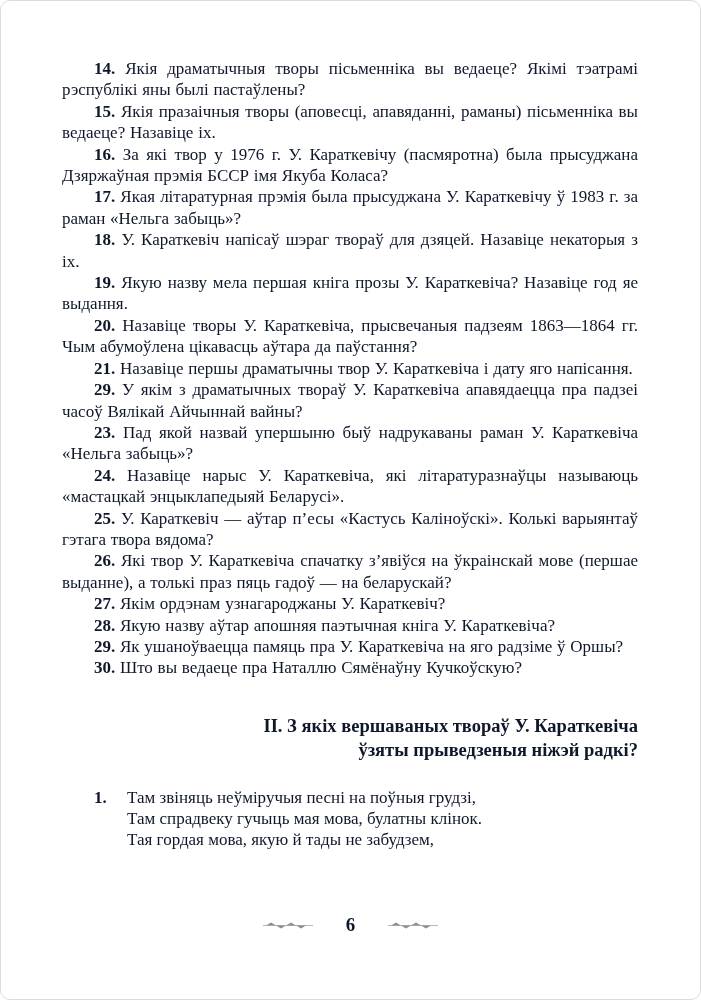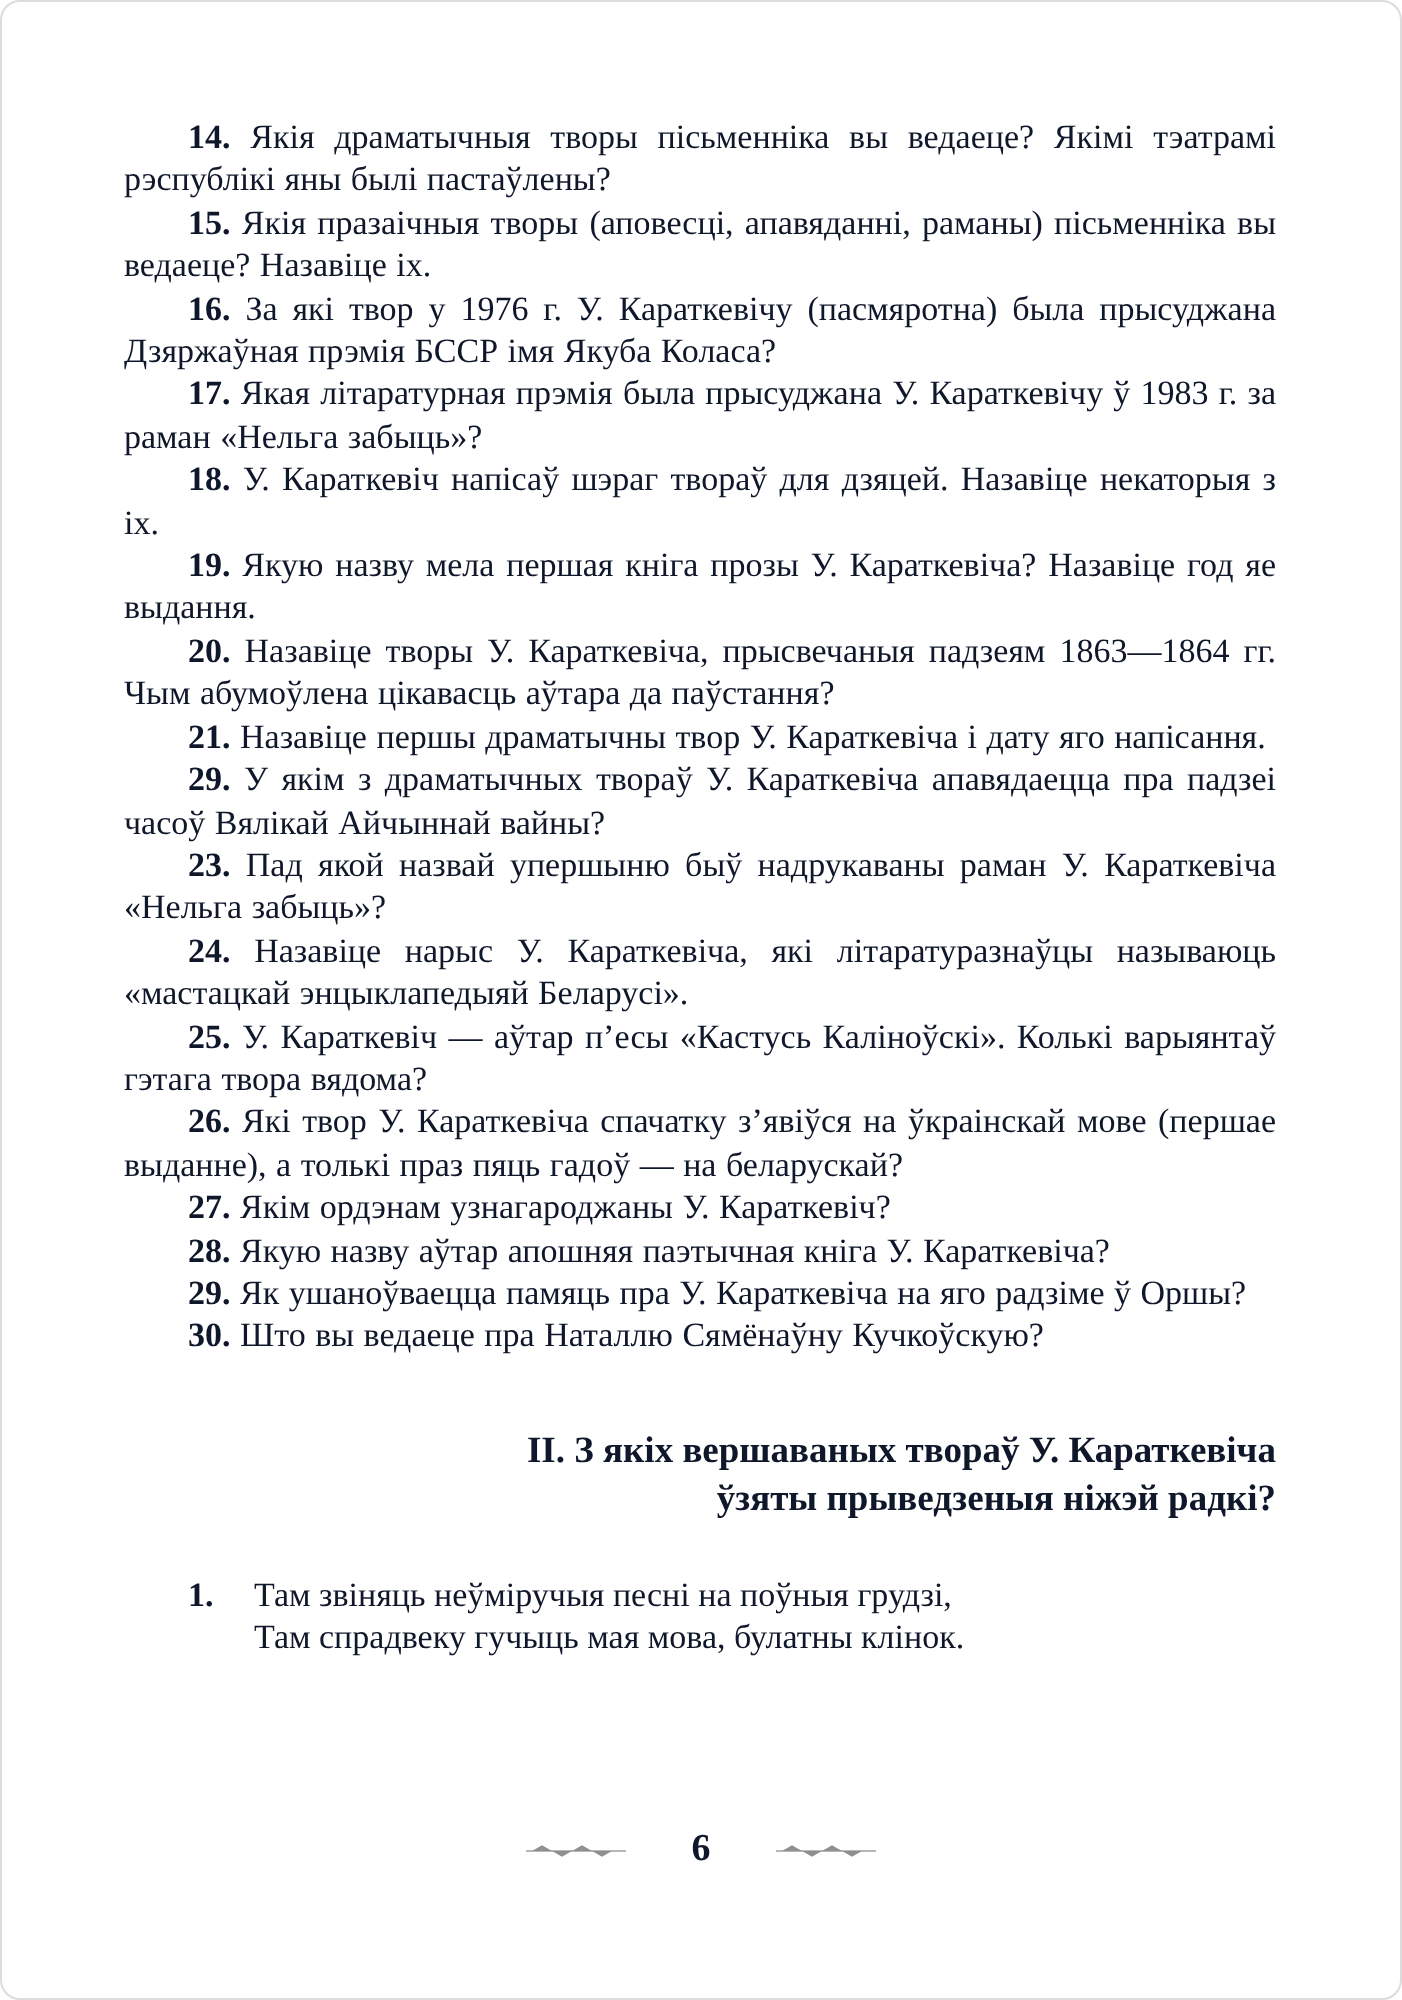--- a/index.html
+++ b/index.html
@@ -107,20 +107,21 @@
   <h2 class="section-heading">
     <span class="heading-line">II. З якіх вершаваных твораў У. Караткевіча</span>
     <span class="heading-line">ўзяты прыведзеныя ніжэй радкі?</span>
   </h2>
 
   <div class="verse-item">
     <span class="verse-num">1.</span>
     <span class="verse-text">
         <span class="verse-line">Там звіняць неўміручыя песні на поўныя грудзі,</span>
         <span class="verse-line">Там спрадвеку гучыць мая мова, булатны клінок.</span>
+        <span class="verse-line">Тая гордая мова, якую й тады не забудзем,</span>
       </span>
   </div>
 
   <div class="footer">
     <svg class="ornament" width="52" height="9" viewBox="0 0 52 9" aria-hidden="true">
       <line x1="1" y1="4.5" x2="51" y2="4.5" stroke="#b7b7b7" stroke-width="1"></line>
       <path d="M4 4.5 L9 1.6 L14 4.5 Z M14 4.5 L19 7.4 L24 4.5 Z M24 4.5 L29 1.6 L34 4.5 Z M34 4.5 L39 7.4 L44 4.5 Z" fill="#8f8f8f"></path>
     </svg>
     <span class="page-num">6</span>
     <svg class="ornament" width="52" height="9" viewBox="0 0 52 9" aria-hidden="true">

